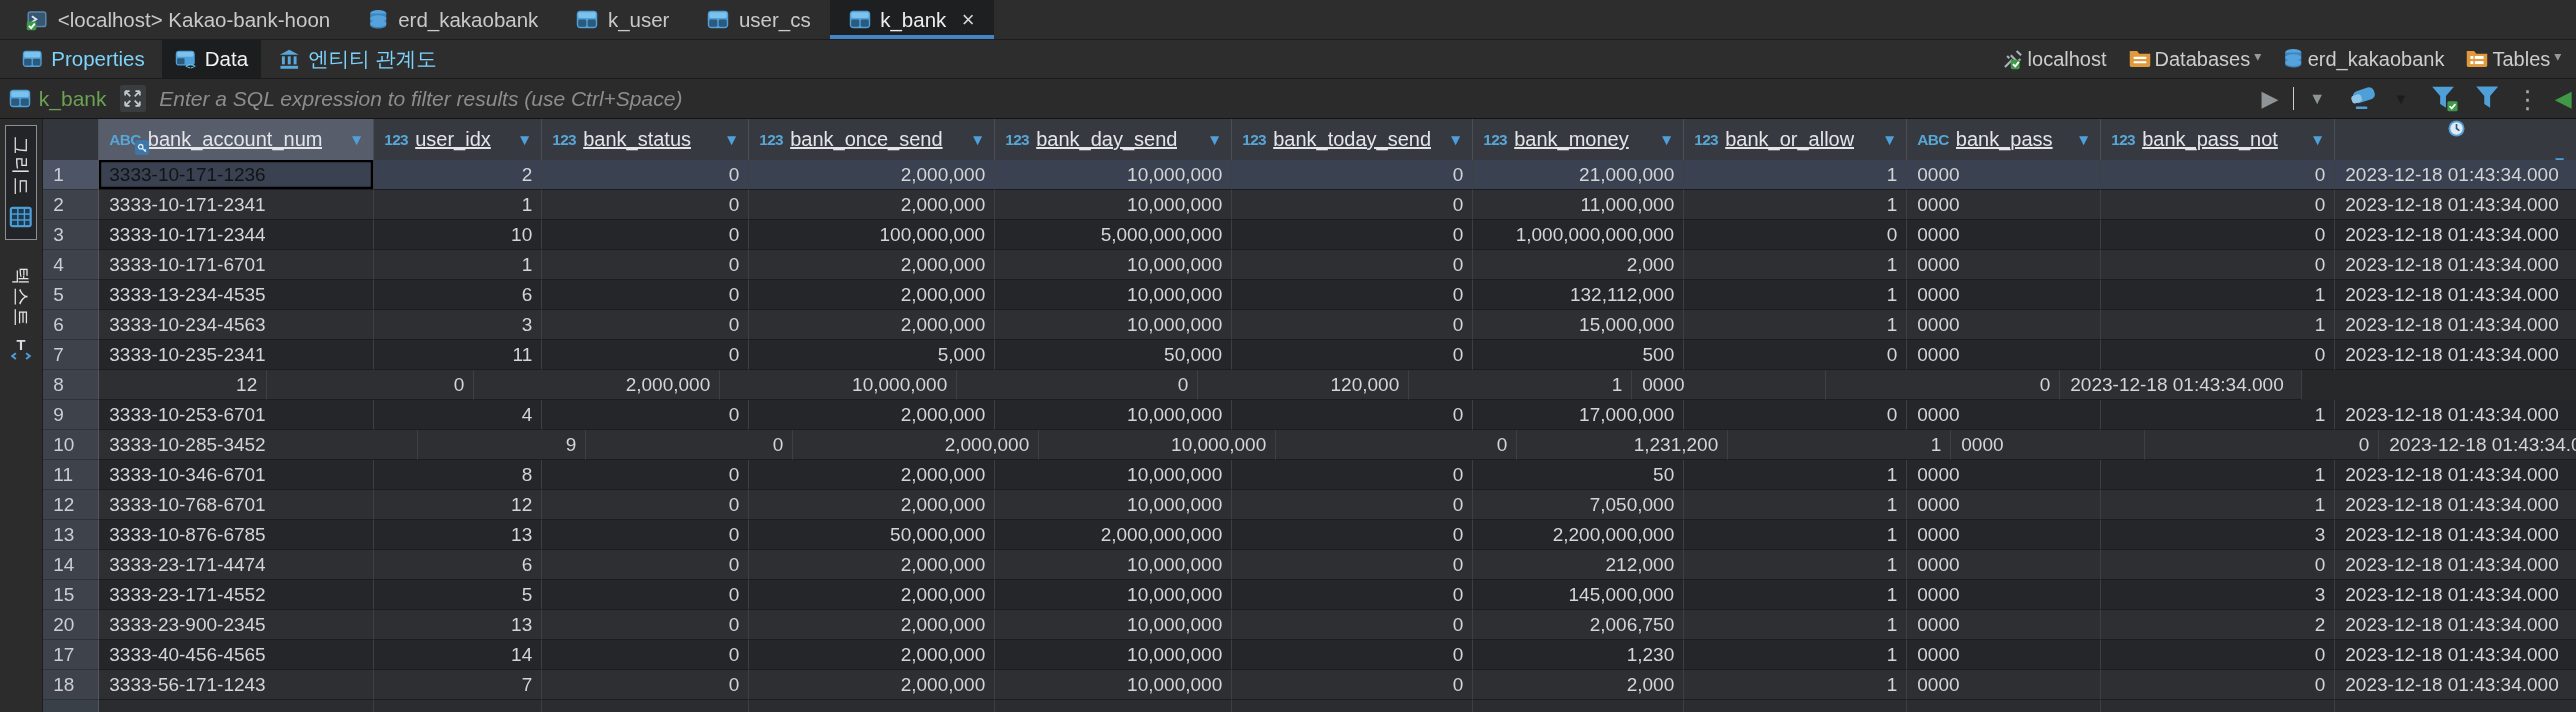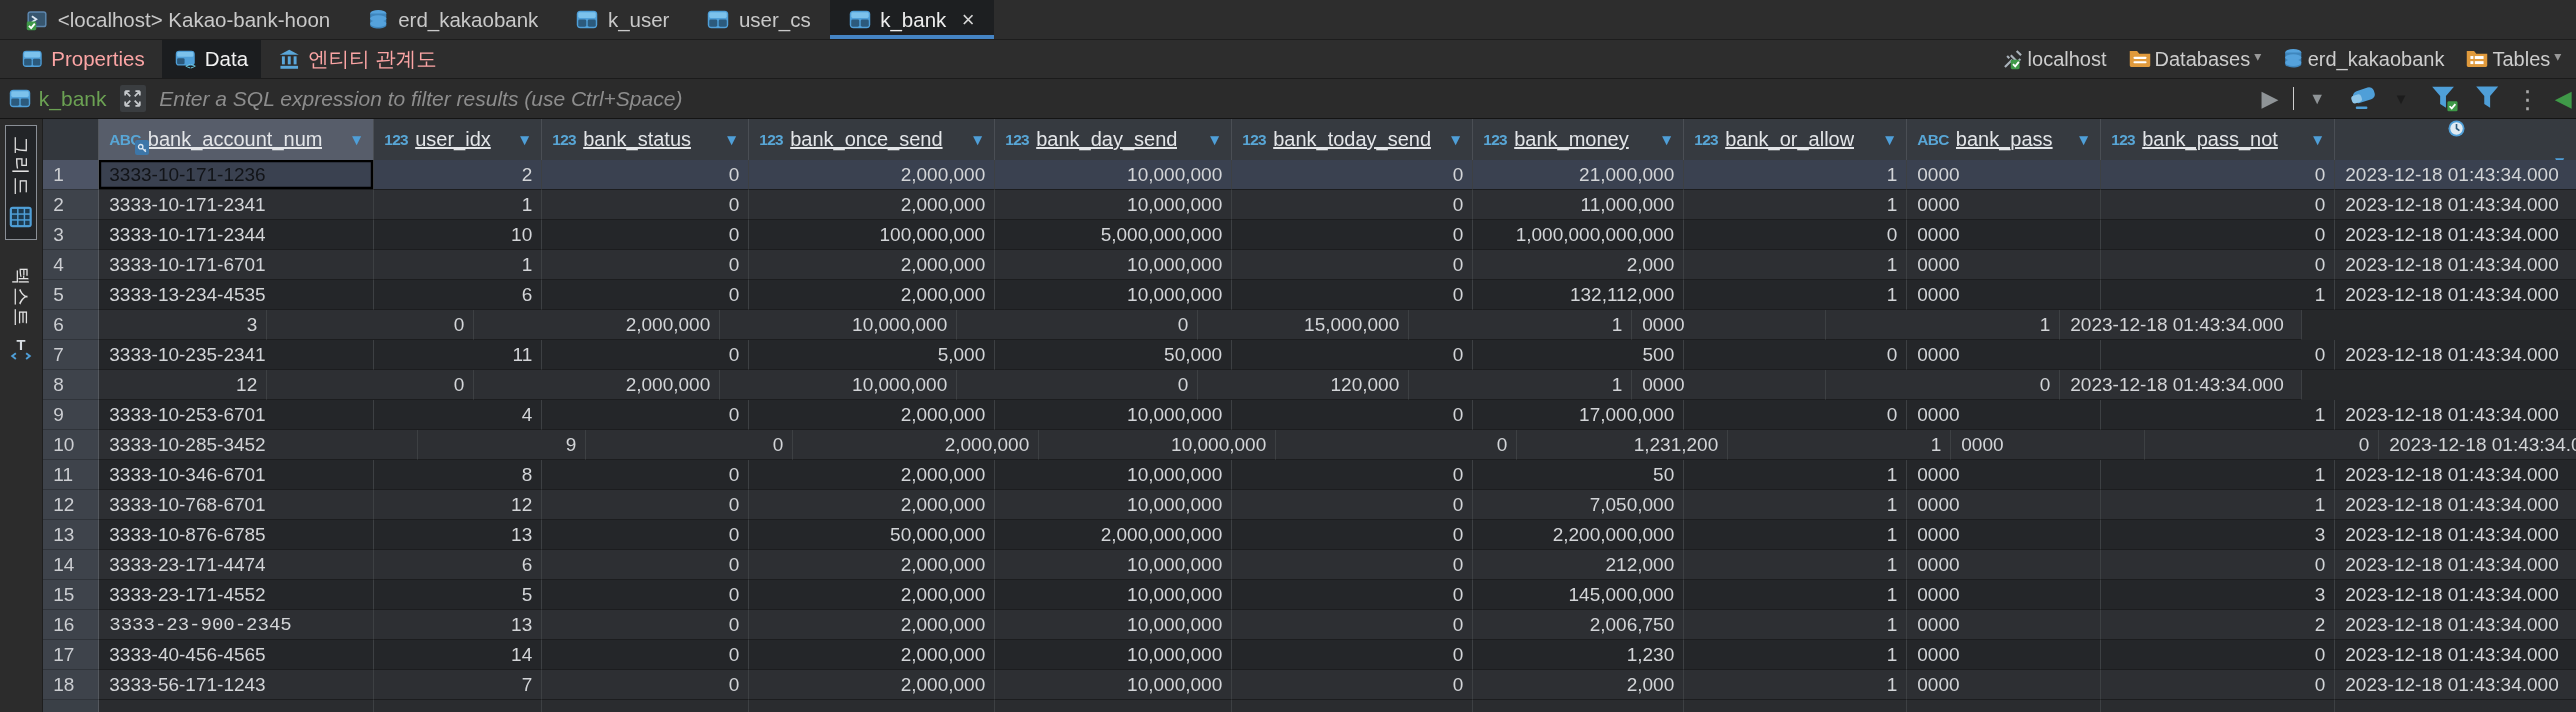--- a/index.html
+++ b/index.html
@@ -10,21 +10,21 @@
   }
   
   .tabbar { height:40px; display:flex; align-items:stretch; background:#2d2d2d; border-bottom:0.7px solid #1d1d1d; padding-left:7.3px; }
   .tab { display:flex; align-items:center; gap:9.5px; padding:0 19px; font-size:20.5px; color:#c9c9c9; position:relative; cursor:default; }
   .tab.active { background:#1d1f21; color:#ededed; }
   .tab.active::after { content:""; position:absolute; left:0; right:0; bottom:0; height:3.7px; background:#4584c4; }
   .tab .close { margin-left:5.9px; font-size:22px; color:#d6d6d6; line-height:1; }
   
   .toolbar2 { height:39px; display:flex; align-items:stretch; justify-content:space-between; background:#2d2d2d; border-bottom:0.7px solid #1b1b1b; padding:0 8.8px; }
   .t2left { display:flex; align-items:stretch; gap:4.4px; }
-  .subtab { display:flex; align-items:center; gap:8.8px; padding:0 13.2px; font-size:20.5px; color:#fca5a5; }
+  .subtab { display:flex; align-items:center; gap:8.8px; padding:0 13.2px; font-size:20.5px; color:#7dd3fc; }
   .subtab.active { background:#1b1d1f; color:#f2f2f2; }
   .t2right { display:flex; align-items:center; gap:22px; padding-right:5.9px; font-size:20px; color:#cdcdcd; }
   .bcitem { display:flex; align-items:flex-start; gap:4px; }
   .caret { font-size:14px; color:#999; }
   
   .filterbar { height:40px; background:#2b2b2b; border-bottom:0.7px solid #141414; display:flex; align-items:center; padding:0 8.8px; gap:8.8px; }
   .ftable { display:flex; align-items:center; gap:8px; }
   .fname { color:#6ba153; font-size:21px; }
   .fexpand { width:26.4px; height:26.4px; background:#3a3d40; border-radius:2.2px; display:flex; align-items:center; justify-content:center; margin-left:4.4px; }
   .fplaceholder { color:#8d8d8d; font-size:21px; font-style:italic; flex:1; padding-left:4.4px; white-space:nowrap; overflow:hidden; }
@@ -437,20 +437,21 @@
             <div class="cell num" style="width: 237px;">10,000,000</div>
             <div class="cell num" style="width: 241px;">0</div>
             <div class="cell num" style="width: 211px;">132,112,000</div>
             <div class="cell num" style="width: 223px;">1</div>
             <div class="cell txt" style="width: 194px;">0000</div>
             <div class="cell num" style="width: 234px;">1</div>
             <div class="cell txt" style="width: 242px;">2023-12-18 01:43:34.000</div>
           </div>
           <div class="grow even">
             <div class="gut">6</div>
+            <div class="cell txt" style="width: 275px;">3333-10-234-4563</div>
             <div class="cell num" style="width: 168px;">3</div>
             <div class="cell num" style="width: 207px;">0</div>
             <div class="cell num" style="width: 246px;">2,000,000</div>
             <div class="cell num" style="width: 237px;">10,000,000</div>
             <div class="cell num" style="width: 241px;">0</div>
             <div class="cell num" style="width: 211px;">15,000,000</div>
             <div class="cell num" style="width: 223px;">1</div>
             <div class="cell txt" style="width: 194px;">0000</div>
             <div class="cell num" style="width: 234px;">1</div>
             <div class="cell txt" style="width: 242px;">2023-12-18 01:43:34.000</div>
@@ -574,22 +575,22 @@
             <div class="cell num" style="width: 246px;">2,000,000</div>
             <div class="cell num" style="width: 237px;">10,000,000</div>
             <div class="cell num" style="width: 241px;">0</div>
             <div class="cell num" style="width: 211px;">145,000,000</div>
             <div class="cell num" style="width: 223px;">1</div>
             <div class="cell txt" style="width: 194px;">0000</div>
             <div class="cell num" style="width: 234px;">3</div>
             <div class="cell txt" style="width: 242px;">2023-12-18 01:43:34.000</div>
           </div>
           <div class="grow even">
-            <div class="gut">16</div>
-            <div class="cell txt" style="width: 275px; font-family: Liberation Mono, monospace;">3333-23-900-2345</div>
+            <div class="gut">20</div>
+            <div class="cell txt" style="width: 275px;">3333-23-900-2345</div>
             <div class="cell num" style="width: 168px;">13</div>
             <div class="cell num" style="width: 207px;">0</div>
             <div class="cell num" style="width: 246px;">2,000,000</div>
             <div class="cell num" style="width: 237px;">10,000,000</div>
             <div class="cell num" style="width: 241px;">0</div>
             <div class="cell num" style="width: 211px;">2,006,750</div>
             <div class="cell num" style="width: 223px;">1</div>
             <div class="cell txt" style="width: 194px;">0000</div>
             <div class="cell num" style="width: 234px;">2</div>
             <div class="cell txt" style="width: 242px;">2023-12-18 01:43:34.000</div>

